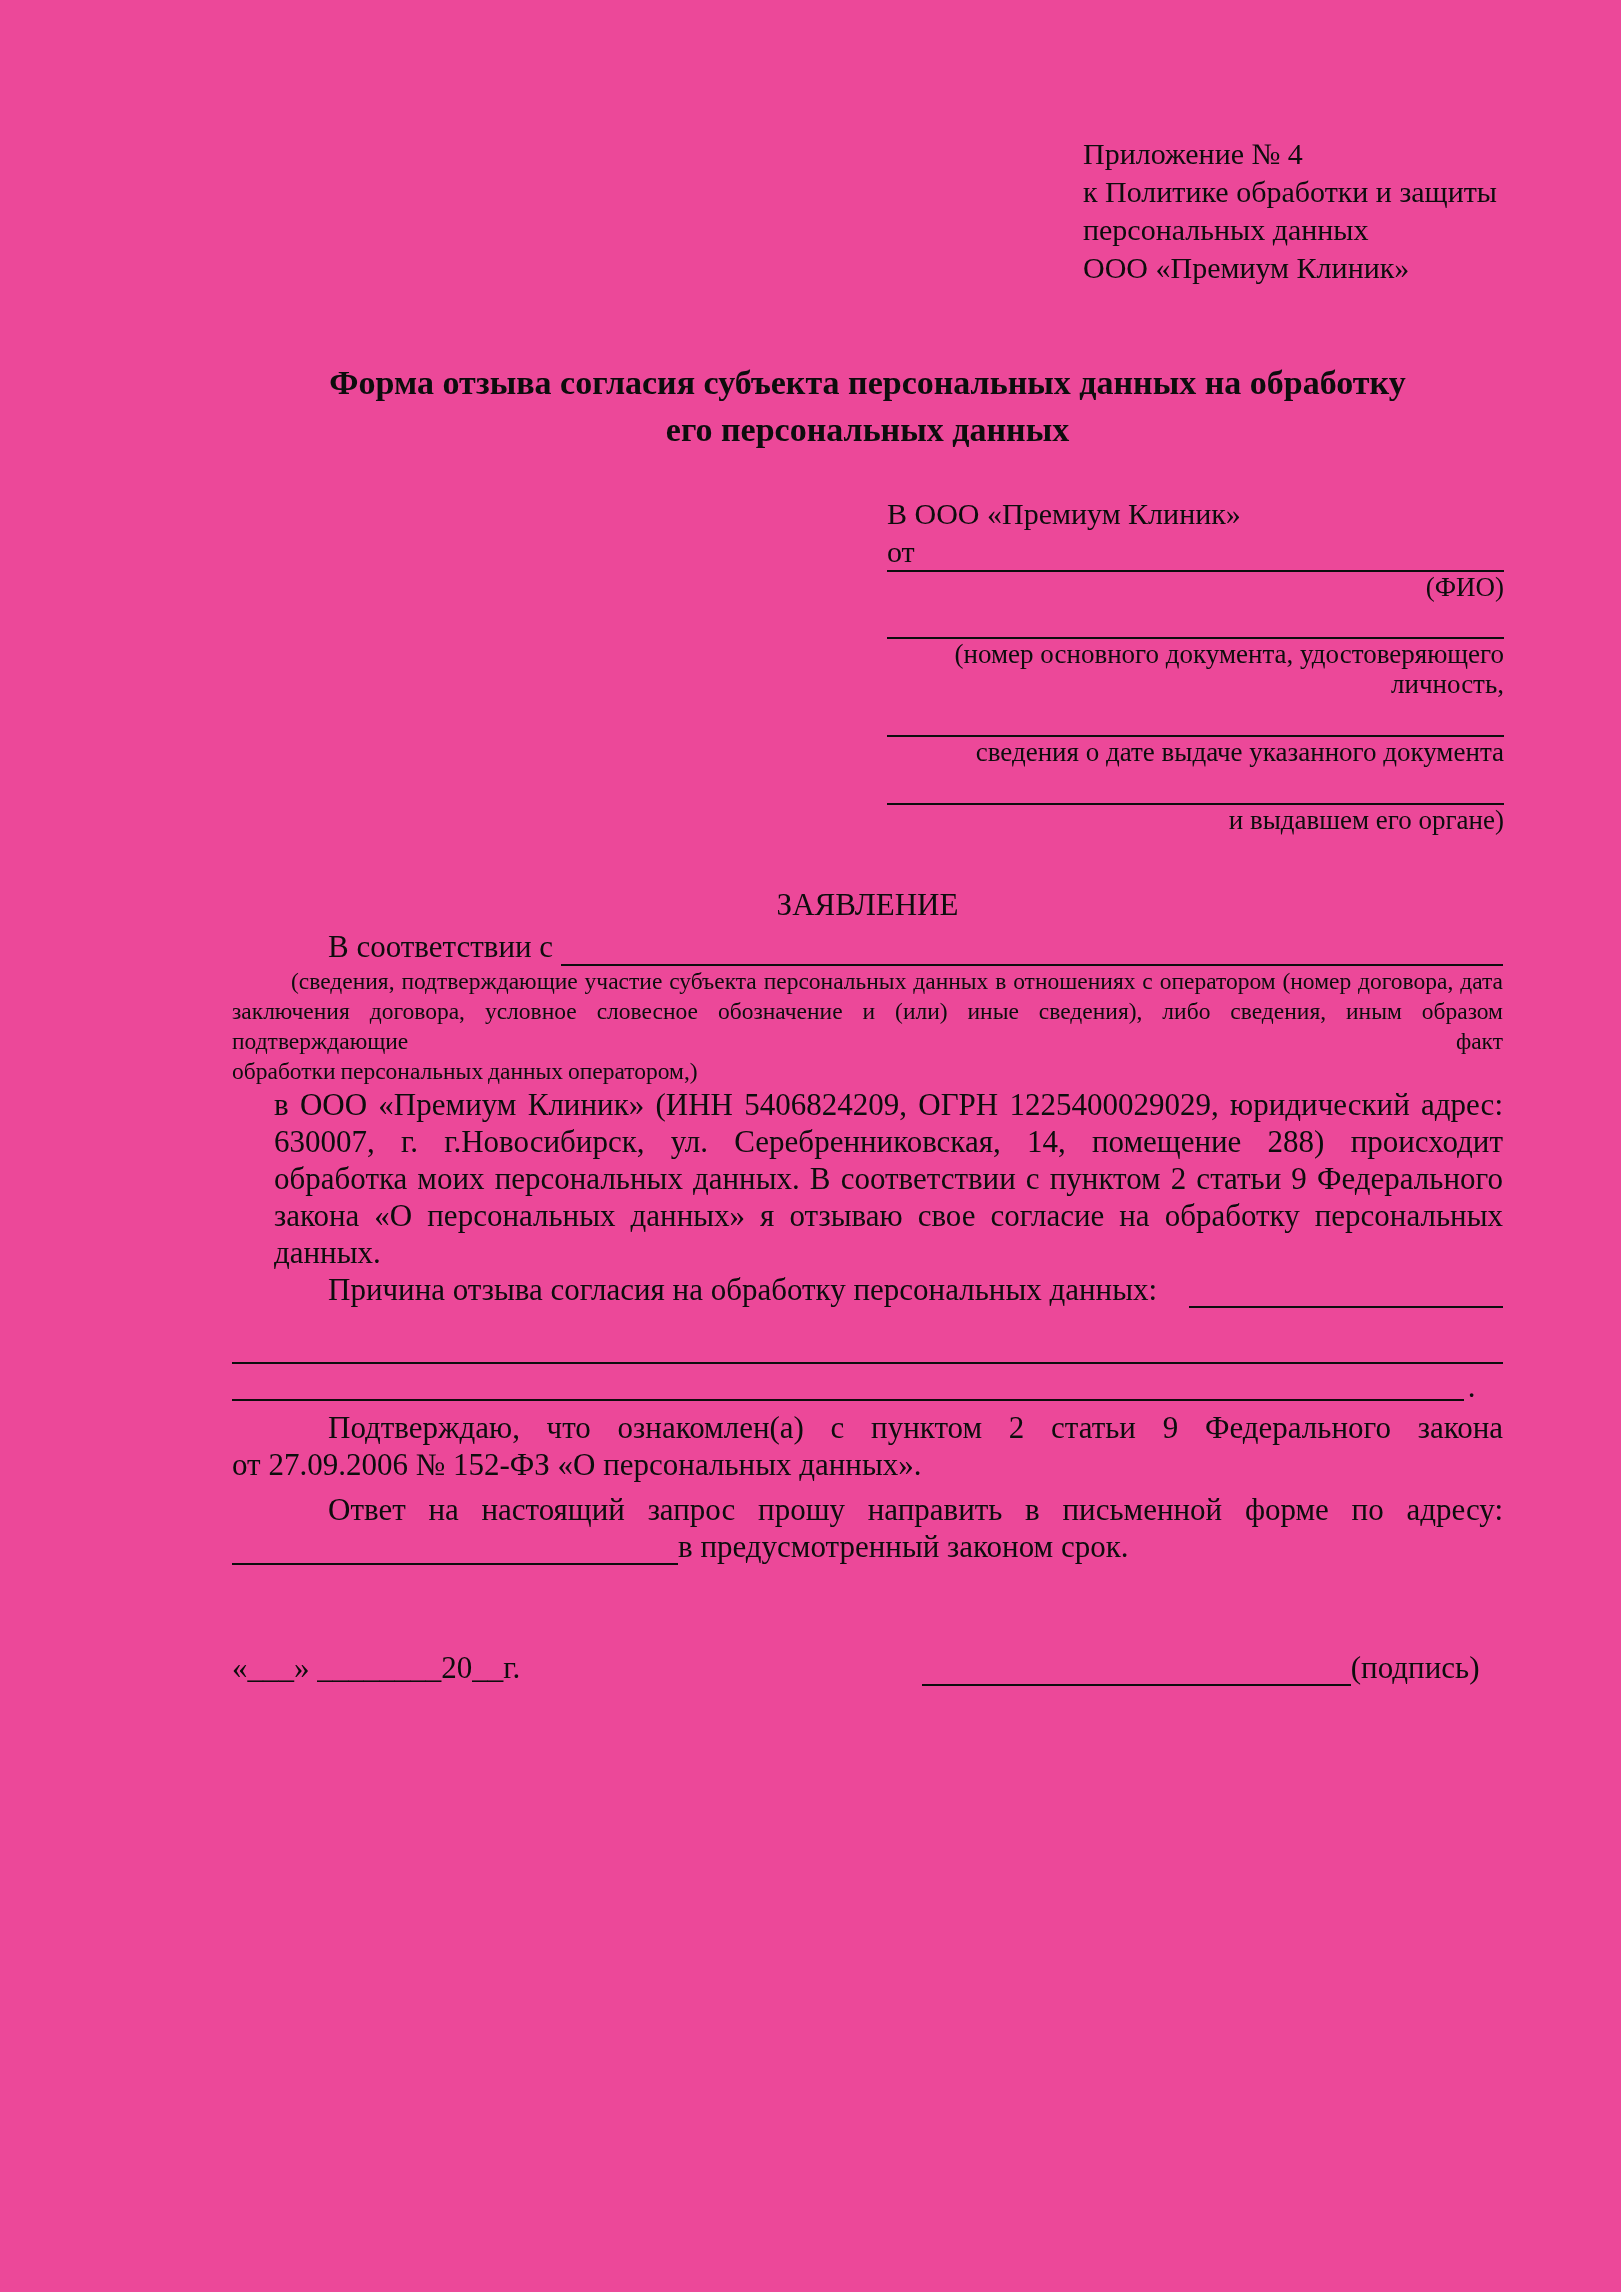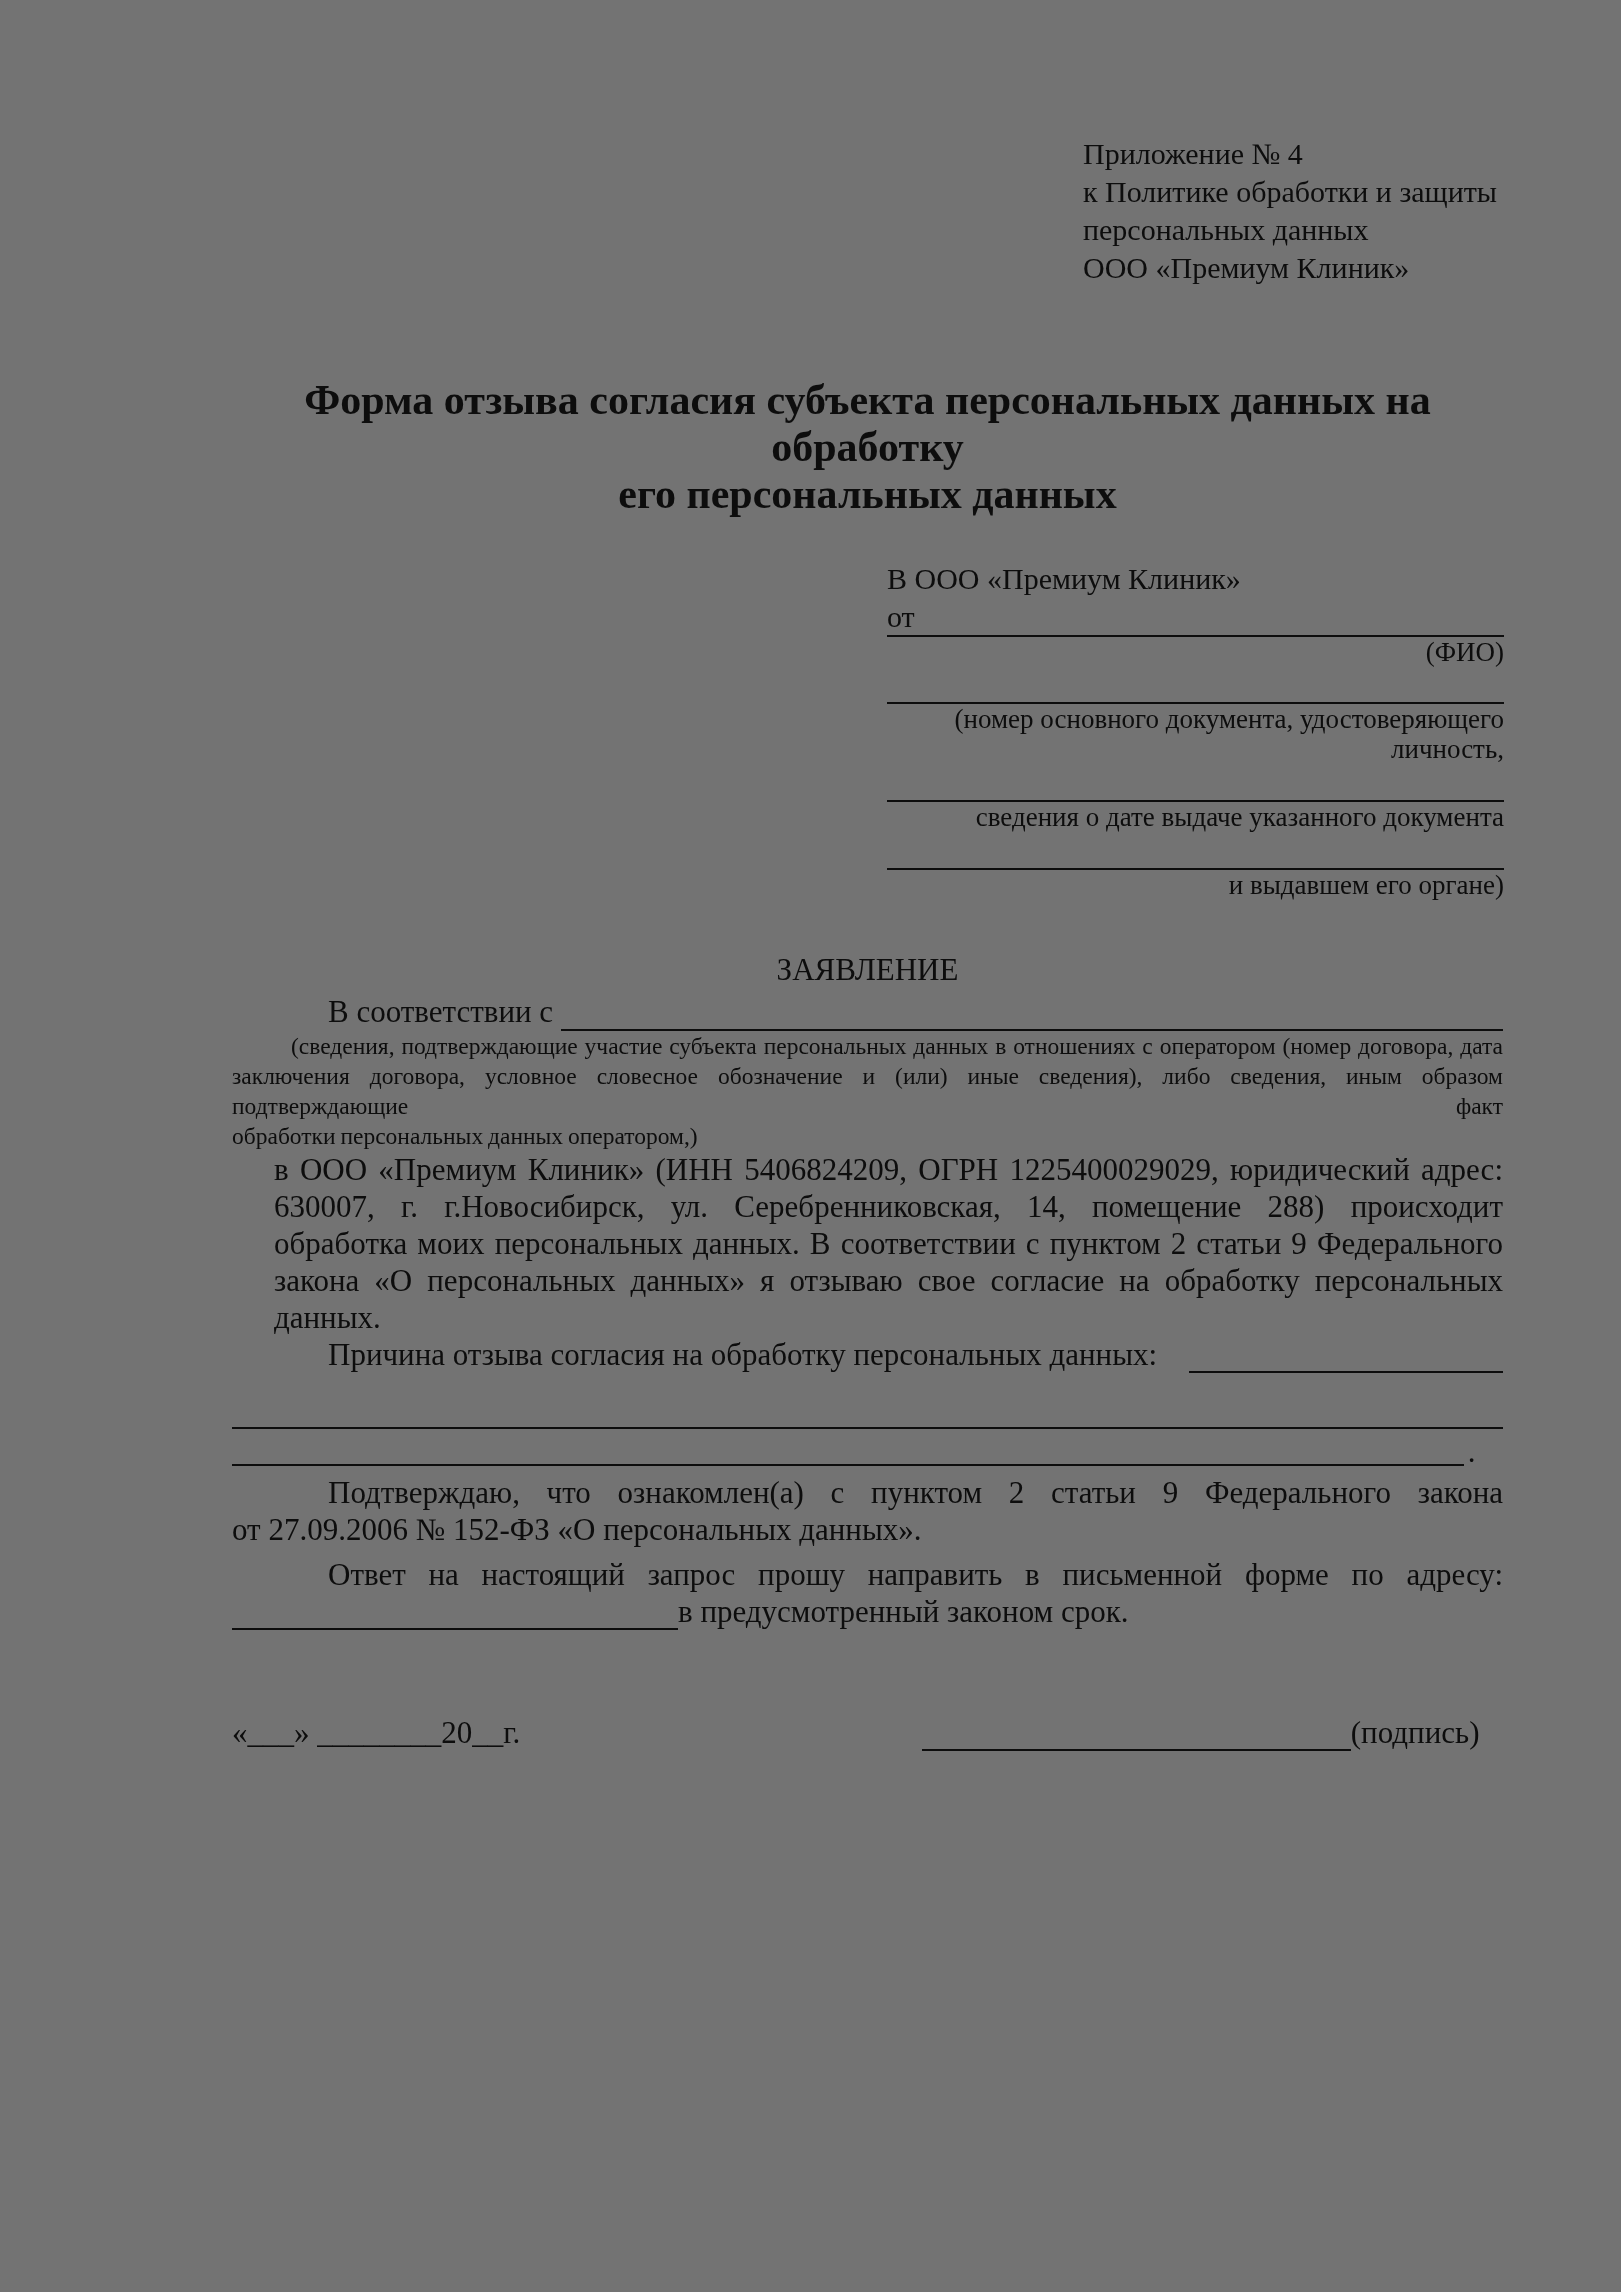--- a/index.html
+++ b/index.html
@@ -1,38 +1,38 @@
 <!DOCTYPE html>
 <html><head>
 <meta charset="utf-8">
 <style>
   html, body { margin: 0; padding: 0; background: #e8e8e8; }
   .page {
     position: relative;
     width: 1621px;
     height: 2293px;
-    background: #737373;
+    background: #ec4899;
     color: #0d0d0d;
     font-family: "Liberation Serif", "DejaVu Serif", serif;
     box-sizing: border-box;
     padding: 0 118px 0 232px;
     overflow: hidden;
   }
   
   .annex {
     margin: 135px 0 0 851px;
     font-size: 30px;
     line-height: 38px;
   }
   
   .title {
-    margin-top: 90px;
+    margin-top: 72px;
     text-align: center;
     font-weight: bold;
-    font-size: 42px;
+    font-size: 34px;
     line-height: 47px;
   }
   
   .addressee {
     margin-top: 41px;
     margin-left: 655px;
     width: 617px;
     font-size: 30px;
   }
   .addressee .to   { line-height: 39px; }

